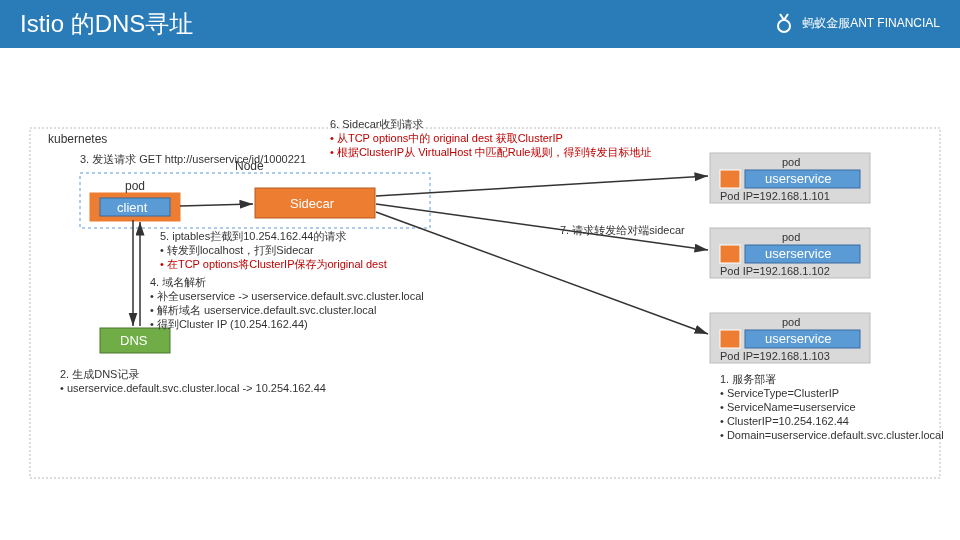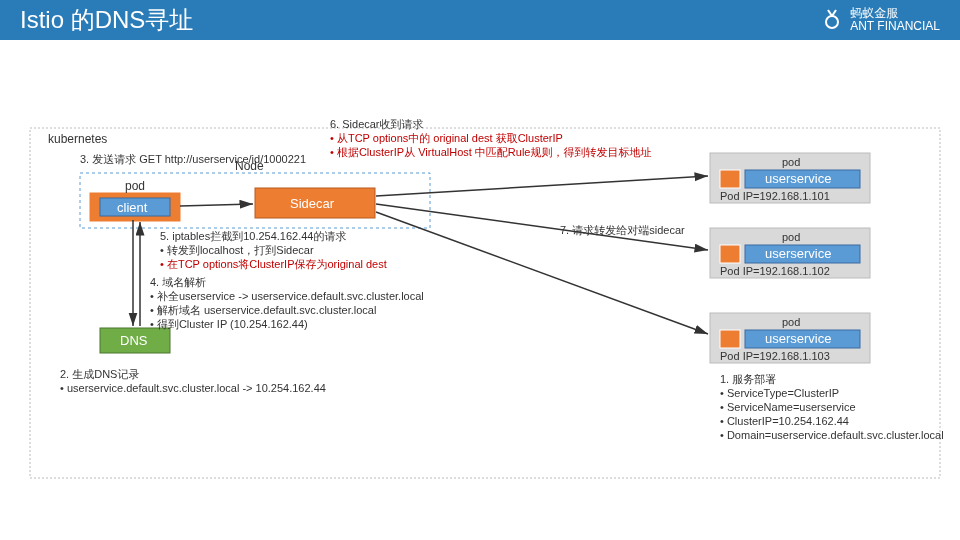--- a/index.html
+++ b/index.html
@@ -1,21 +1,21 @@
 <!DOCTYPE html>
 <html><head>
 <meta charset="utf-8">
 <style>
 *{box-sizing:border-box;margin:0;padding:0}
 body{font-family:"Microsoft YaHei",Arial,sans-serif;width:960px;height:540px;background:#fff;position:relative;overflow:hidden}
-.header{background:#2a7cb8;height:40px;display:flex;align-items:center;justify-content:space-between;padding:0 20px}
+.header{background:#2a7cb8;height:48px;display:flex;align-items:center;justify-content:space-between;padding:0 20px}
 .title{color:#fff;font-size:24px;font-weight:normal}
 .brand{color:#fff;font-size:10px;display:flex;align-items:center;gap:6px}
 .brand-icon{width:24px;height:24px}
-.brand-text{display:flex;flex-direction:column;line-height:1.1}
+.brand-text{display:flex;flex-direction:row;line-height:1.1}
 .brand-cn{font-size:12px}
 .brand-en{font-size:12px}
 .diagram{position:absolute;top:48px;left:0;right:0;bottom:0}
 svg{width:100%;height:100%}
 .k8s-box{fill:none;stroke:#bbb;stroke-width:1;stroke-dasharray:2,2}
 .svc-box{fill:#d9d9d9;stroke:#bbb;stroke-width:1}
 .pod-inside{fill:#ed7d31;stroke:#ed7d31}
 .blue-box{fill:#5b9bd5;stroke:#3a6aa0}
 .green-box{fill:#70ad47;stroke:#4a7730}
 .orange-box{fill:#ed7d31;stroke:#b85a1f}

